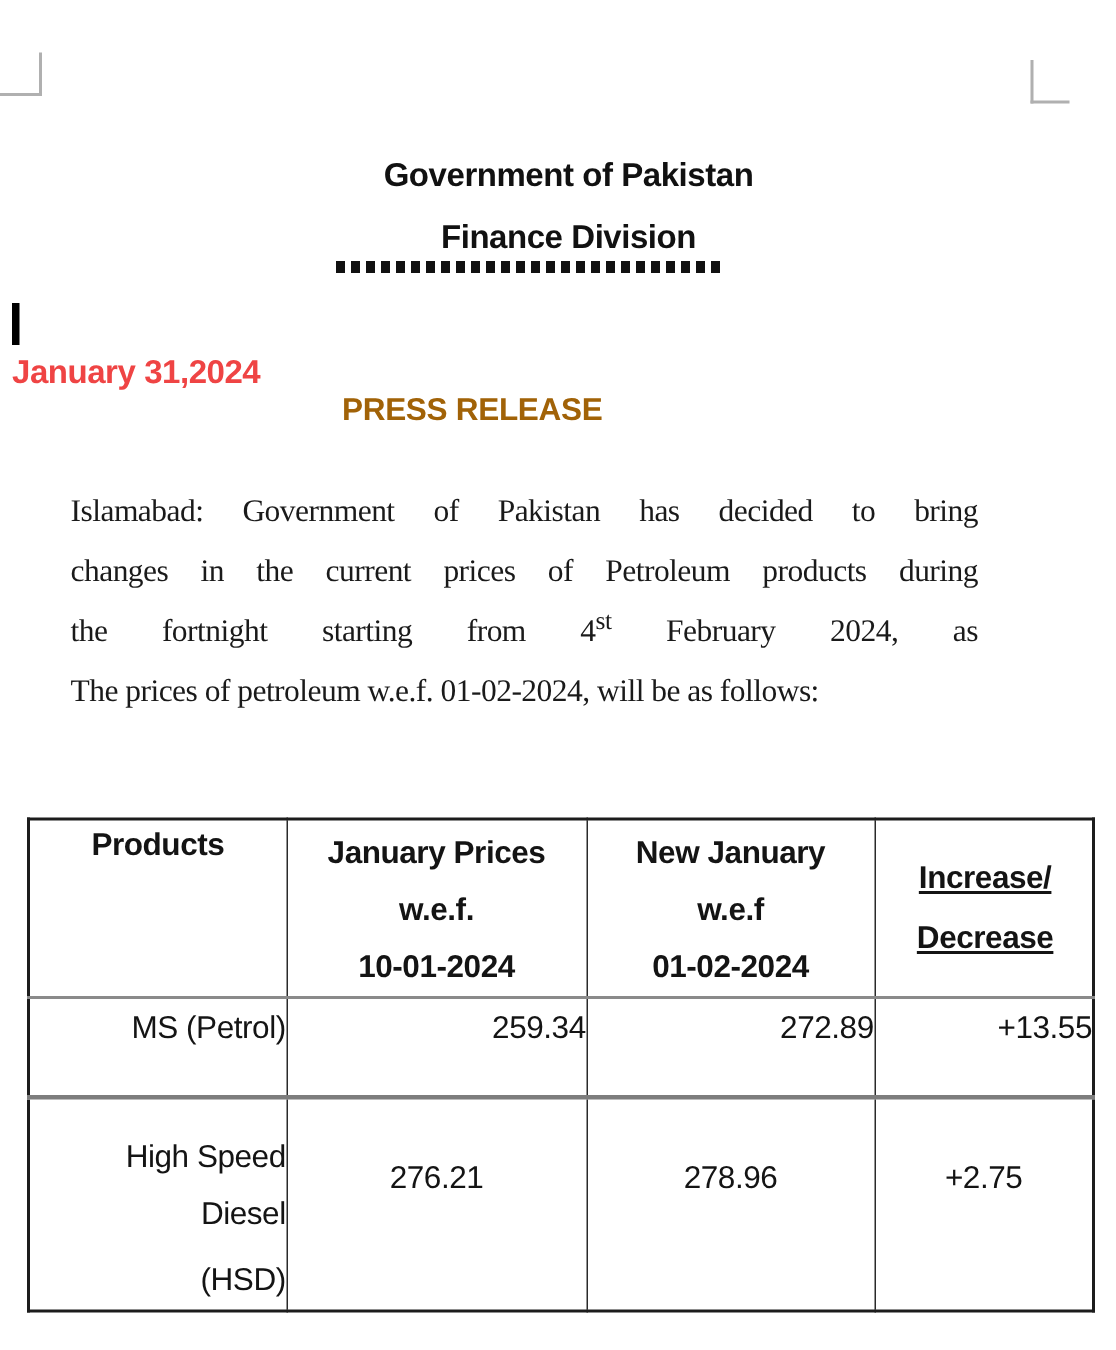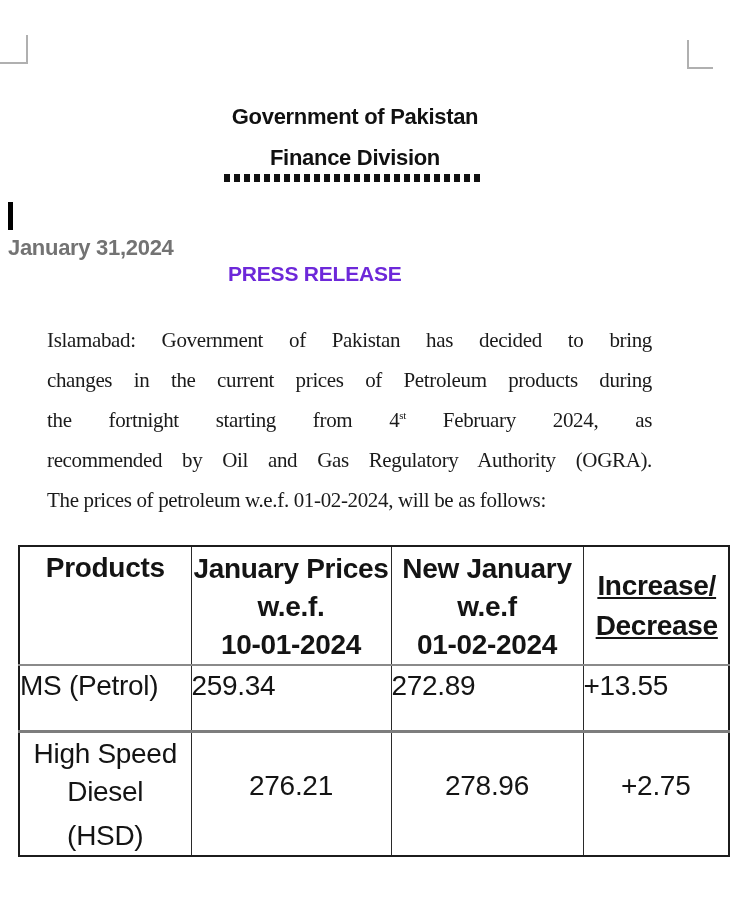--- a/index.html
+++ b/index.html
@@ -19,72 +19,72 @@
     border-right: 2px solid #b0b0b0; border-bottom: 2px solid #b0b0b0;
   }
   .corner-tr {
     position: absolute; left: 687px; top: 40px; width: 24px; height: 27px;
     border-left: 2px solid #b0b0b0; border-bottom: 2px solid #b0b0b0;
   }
 
   .title-block {
     position: absolute; left: 0; top: 96px; width: 710px;
     text-align: center; font-weight: bold; font-size: 22px;
-    letter-spacing: -0.3px; line-height: 41px; color: #111;
+    letter-spacing: -0.3px; line-height: 41px; color: #111; padding-left: 24px;
   }
 
   .dotted-divider {
     position: absolute; left: 224px; top: 174px; width: 256px; height: 8px;
     background: repeating-linear-gradient(90deg, #111 0px, #111 6px, transparent 6px, transparent 10px);
   }
 
   .cursor-mark {
     position: absolute; left: 8px; top: 202px; width: 5px; height: 28px;
     background: #000;
   }
 
   .release-date {
     position: absolute; left: 8px; top: 235px;
-    font-size: 22px; font-weight: bold; letter-spacing: -0.3px; color: #737373;
+    font-size: 22px; font-weight: bold; letter-spacing: -0.3px; color: #ef4444;
   }
 
   .press-release {
     position: absolute; left: 228px; top: 262px;
-    font-size: 21px; font-weight: bold; letter-spacing: -0.2px; color: #6d28d9;
+    font-size: 21px; font-weight: bold; letter-spacing: -0.2px; color: #a16207;
   }
 
   .body-text {
     position: absolute; left: 47px; top: 320px; width: 605px;
     font-size: 21px; letter-spacing: -0.35px; line-height: 40px; color: #1a1a1a; font-family: Liberation Serif, serif;
   }
   .jline { text-align: justify; text-align-last: justify; white-space: normal; }
   .lline { text-align: left; }
-  .body-text sup { font-size: 11px; line-height: 0; }
+  .body-text sup { font-size: 17px; line-height: 0; }
 
   table.price-table {
     position: absolute; left: 18px; top: 545px; width: 710px;
     border-collapse: collapse; table-layout: fixed;
-    font-size: 28px; letter-spacing: -0.3px; color: #141414;
+    font-size: 21px; letter-spacing: -0.3px; color: #141414;
   }
   table.price-table { border: 2px solid #1c1c1c; }
   .price-table td { border-left: 1px solid #2a2a2a; border-right: 1px solid #2a2a2a; padding: 0; }
   .price-table tr.hdr td { border-bottom: 2px solid #8a8a8a; vertical-align: top; text-align: center; font-weight: bold; }
   .price-table tr.r1 td { border-bottom: 3px solid #7d7d7d; }
   .price-table tr.hdr { height: 111px; }
   .price-table tr.r1 { height: 66px; }
   .price-table tr.r2 { height: 116px; }
 
   .hdr .cell-products { padding-top: 5px; }
   .hdr .hl { line-height: 38px; }
   .hdr .hl:first-child { margin-top: 3px; }
   .cell-change-hdr { vertical-align: middle !important; text-align: right; padding-left: 2px !important; line-height: 40px; text-decoration: underline; }
 
-  .r1 td { vertical-align: top; text-align: left; padding-top: 7px; line-height: 26px; }
+  .r1 td { vertical-align: top; text-align: right; padding-top: 7px; line-height: 26px; }
   .r2 td { vertical-align: top; text-align: center; }
-  .r2 .cell-product { padding-top: 2px; line-height: 38px; }
+  .r2 .cell-product { padding-top: 20px; line-height: 38px; text-align: right; }
   .r2 .hsd-line { margin-top: 6px; }
   .r2 .num { padding-top: 40px; line-height: 26px; }
 </style>
 </head>
 <body>
 
 <div class="page">
 
   <div class="corner-tl"></div>
   <div class="corner-tr"></div>
@@ -99,21 +99,20 @@
   <div class="cursor-mark"></div>
 
   <div class="release-date">January 31,2024</div>
 
   <div class="press-release">PRESS RELEASE</div>
 
   <div class="body-text">
     <div class="jline">Islamabad: Government of Pakistan has decided to bring</div>
     <div class="jline">changes in the current prices of Petroleum products during</div>
     <div class="jline"><span>the fortnight starting from 4</span><sup>st</sup><span> February 2024, as</span></div>
-    <div class="jline">recommended by Oil and Gas Regulatory Authority (OGRA).</div>
     <div class="lline">The prices of petroleum w.e.f. 01-02-2024, will be as follows:</div>
   </div>
 
   <table class="price-table">
     <colgroup>
       <col style="width:172px">
       <col style="width:200px">
       <col style="width:192px">
       <col style="width:146px">
     </colgroup>

